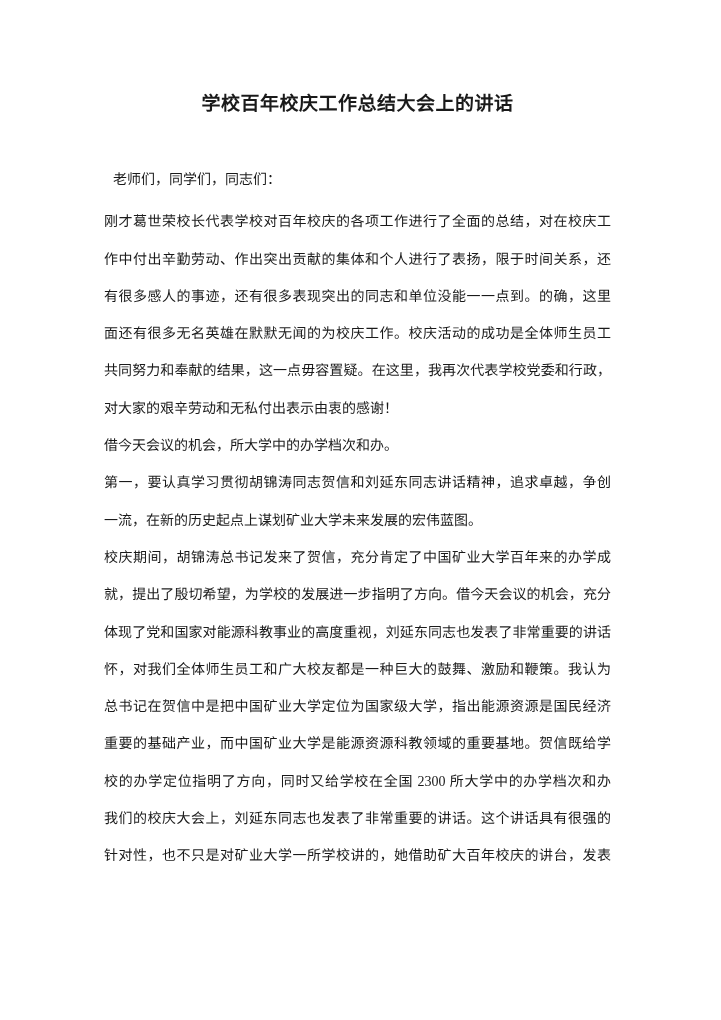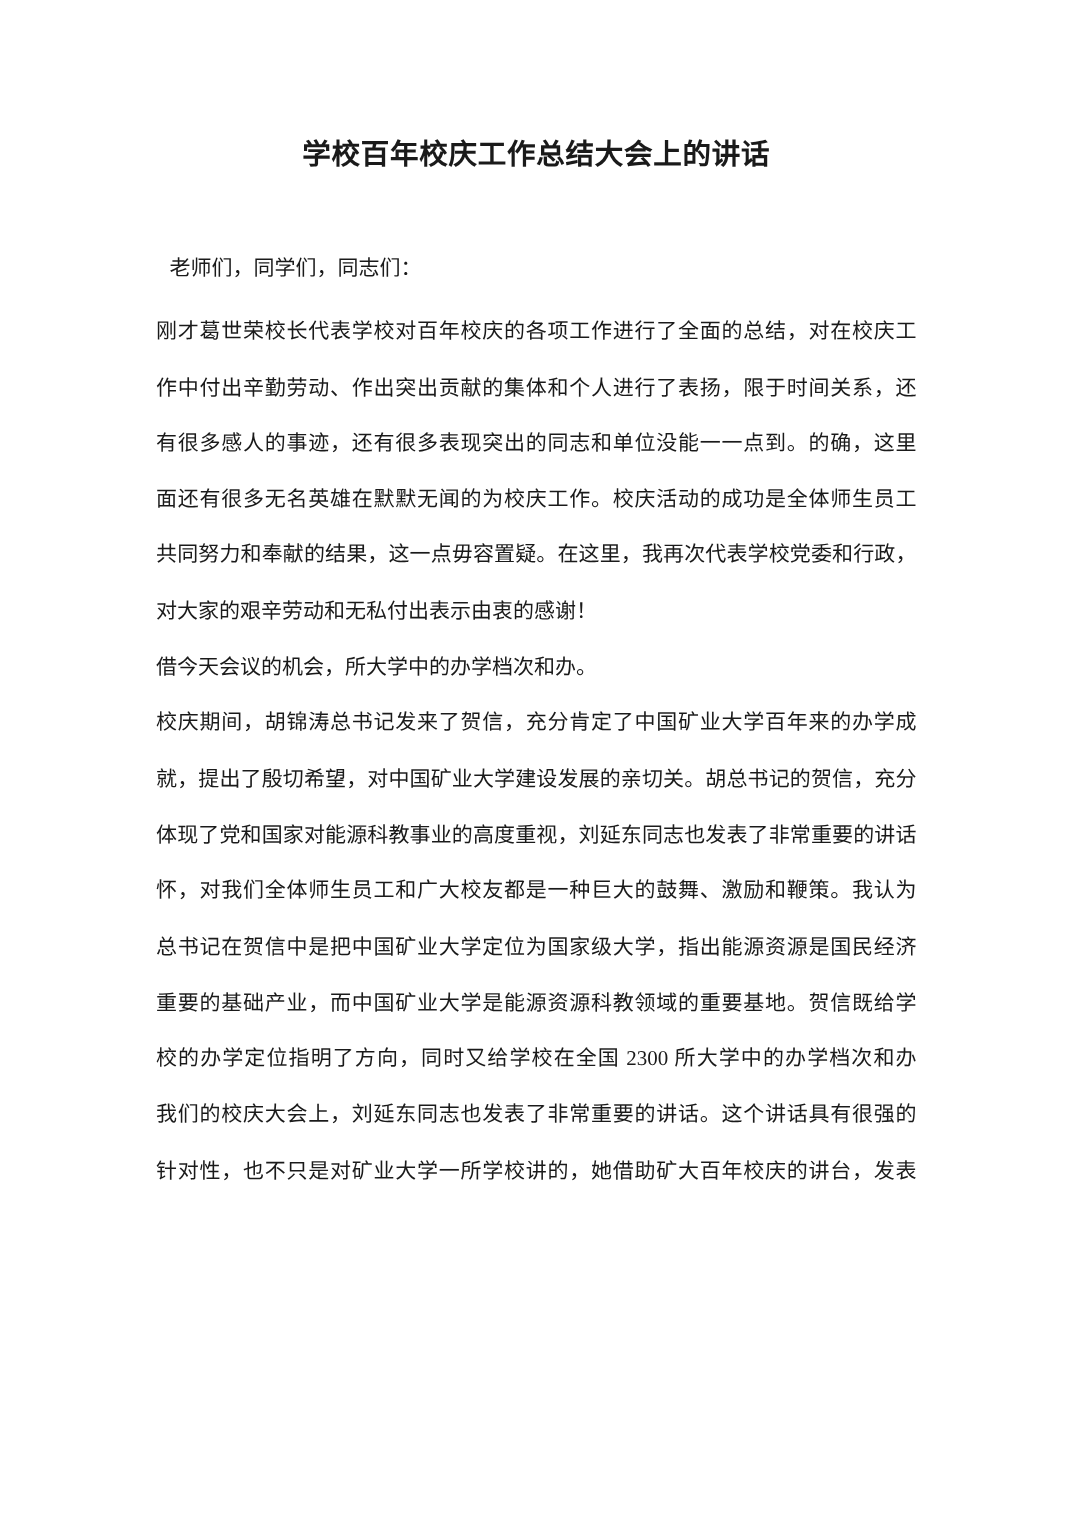--- a/index.html
+++ b/index.html
@@ -72,22 +72,26 @@
           <div class="line fill">作中付出辛勤劳动、作出突出贡献的集体和个人进行了表扬，限于时间关系，还</div>
           <div class="line fill">有很多感人的事迹，还有很多表现突出的同志和单位没能一一点到。的确，这里</div>
           <div class="line fill">面还有很多无名英雄在默默无闻的为校庆工作。校庆活动的成功是全体师生员工</div>
           <div class="line fill">共同努力和奉献的结果，这一点毋容置疑。在这里，我再次代表学校党委和行政，</div>
           <div class="line">对大家的艰辛劳动和无私付出表示由衷的感谢！</div>
         </div>
         <div class="para">
           <div class="line">借今天会议的机会，所大学中的办学档次和办。</div>
         </div>
         <div class="para">
+          <div class="line fill">第一，要认真学习贯彻胡锦涛同志贺信和刘延东同志讲话精神，追求卓越，争创</div>
+          <div class="line">一流，在新的历史起点上谋划矿业大学未来发展的宏伟蓝图。</div>
+        </div>
+        <div class="para">
           <div class="line fill">校庆期间，胡锦涛总书记发来了贺信，充分肯定了中国矿业大学百年来的办学成</div>
-          <div class="line fill">就，提出了殷切希望，对中国矿业大学建设发展的亲切关。胡总书记的贺信，充分</div>
+          <div class="line fill">就，提出了殷切希望，为学校的发展进一步指明了方向。借今天会议的机会，充分</div>
           <div class="line fill">体现了党和国家对能源科教事业的高度重视，刘延东同志也发表了非常重要的讲话</div>
           <div class="line fill">怀，对我们全体师生员工和广大校友都是一种巨大的鼓舞、激励和鞭策。我认为</div>
           <div class="line fill">总书记在贺信中是把中国矿业大学定位为国家级大学，指出能源资源是国民经济</div>
           <div class="line fill">重要的基础产业，而中国矿业大学是能源资源科教领域的重要基地。贺信既给学</div>
           <div class="line fill">校的办学定位指明了方向，同时又给学校在全国 2300 所大学中的办学档次和办</div>
           <div class="line fill">我们的校庆大会上，刘延东同志也发表了非常重要的讲话。这个讲话具有很强的</div>
           <div class="line fill">针对性，也不只是对矿业大学一所学校讲的，她借助矿大百年校庆的讲台，发表</div>
         </div>
       </div>
   </div>

